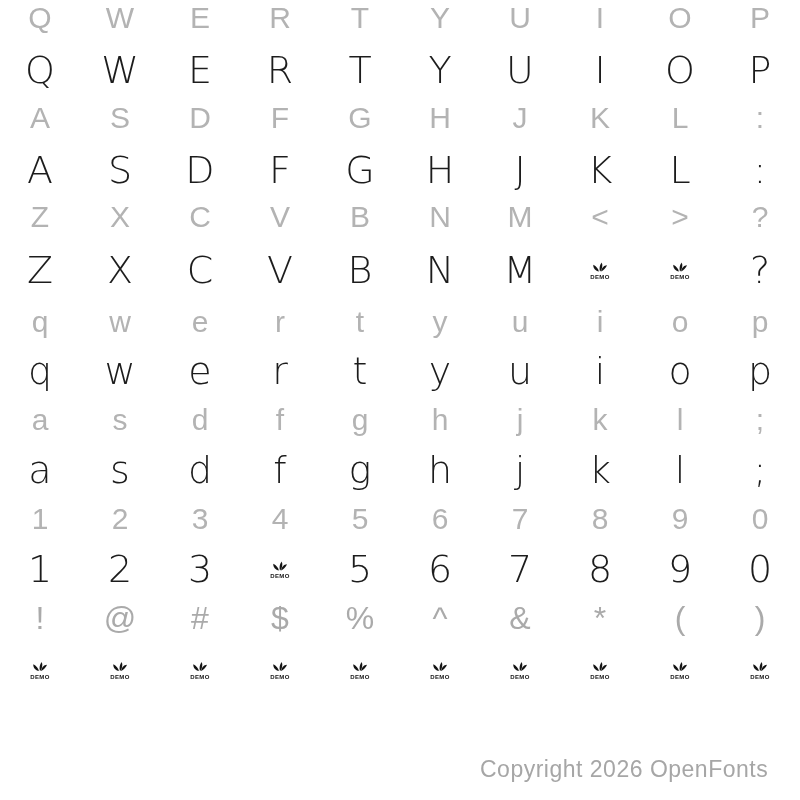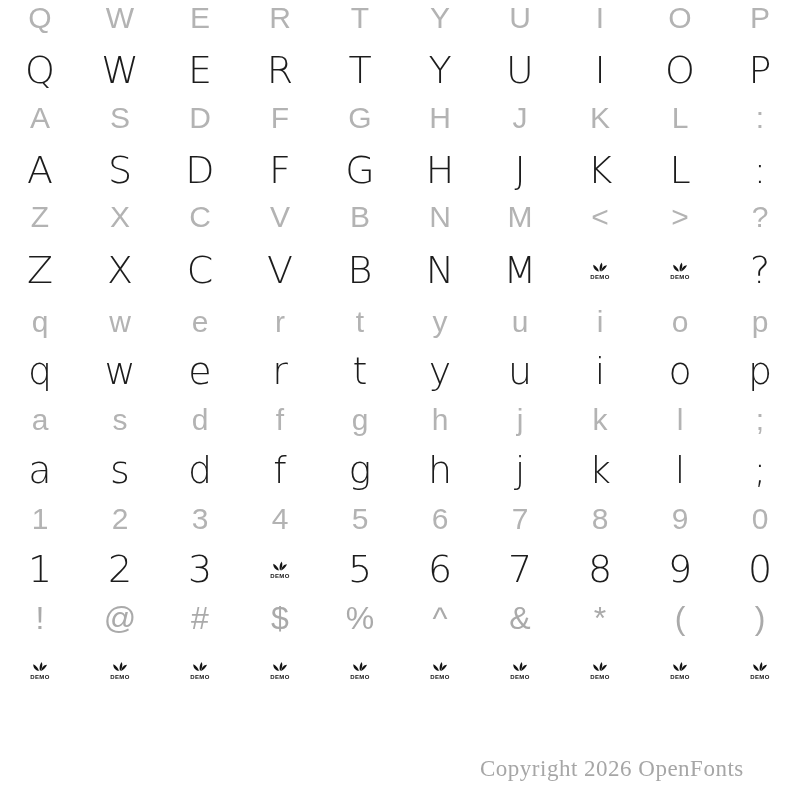--- a/index.html
+++ b/index.html
@@ -67,21 +67,21 @@
     color:#141414;
     font-family:"Liberation Sans","DejaVu Sans",sans-serif;
     margin-top:1px;
   }
   .copyright{
     position:absolute;
     left:480px;
     top:756px;
     font-size:23px;
     color:var(--copy);
-    font-family:Liberation Serif, serif;
+    font-family:Liberation Sans, sans-serif;
     letter-spacing:0.5px;
     white-space:nowrap;
   }
 </style>
 </head>
 <body>
 
 <div class="stage">
   <div id="grid">
       <div class="glyph-row ghost" style="top: 18px;">

